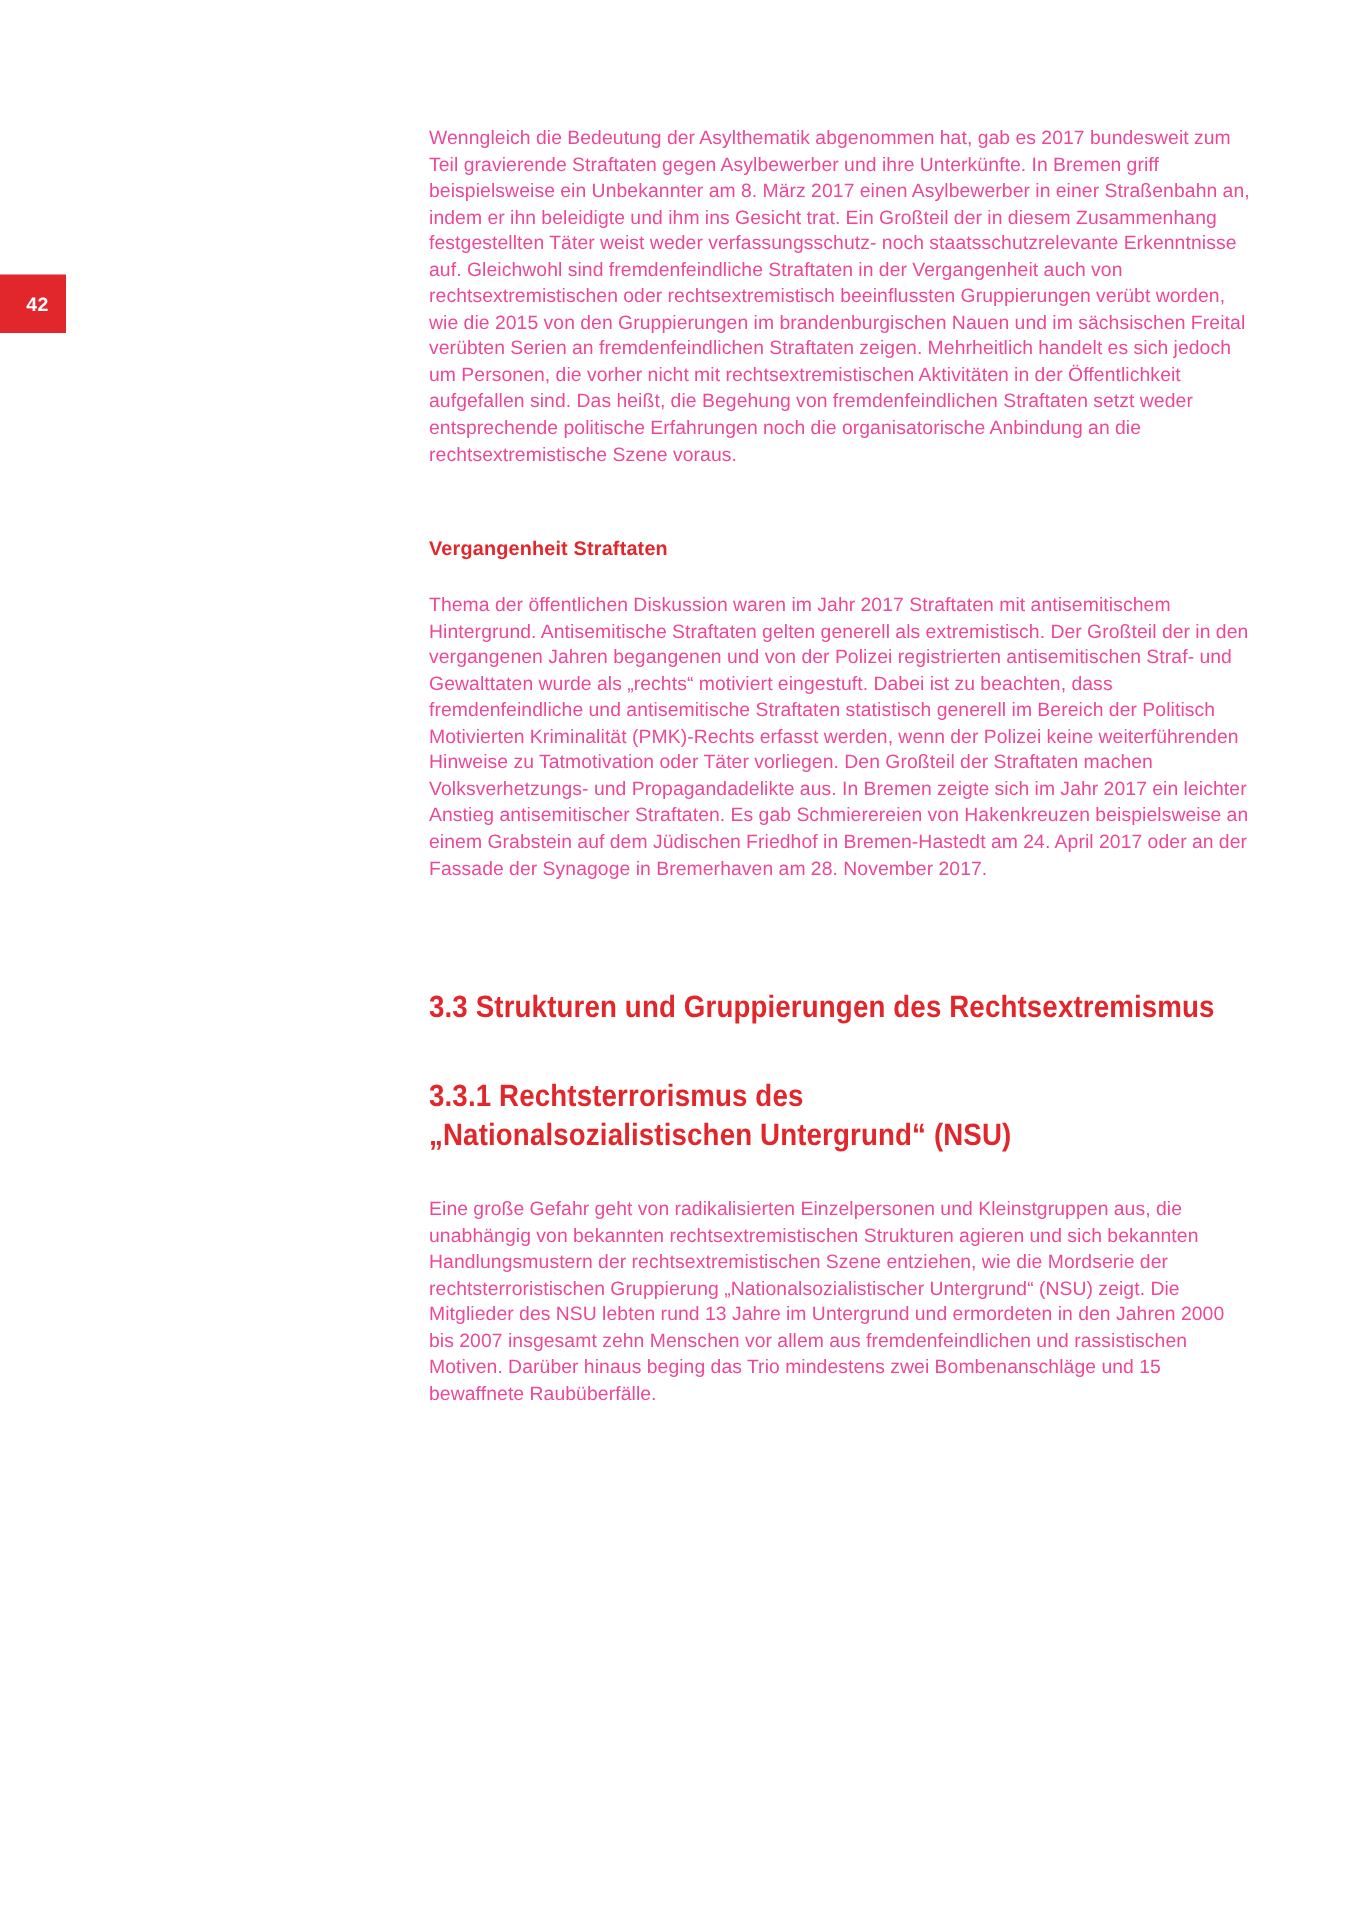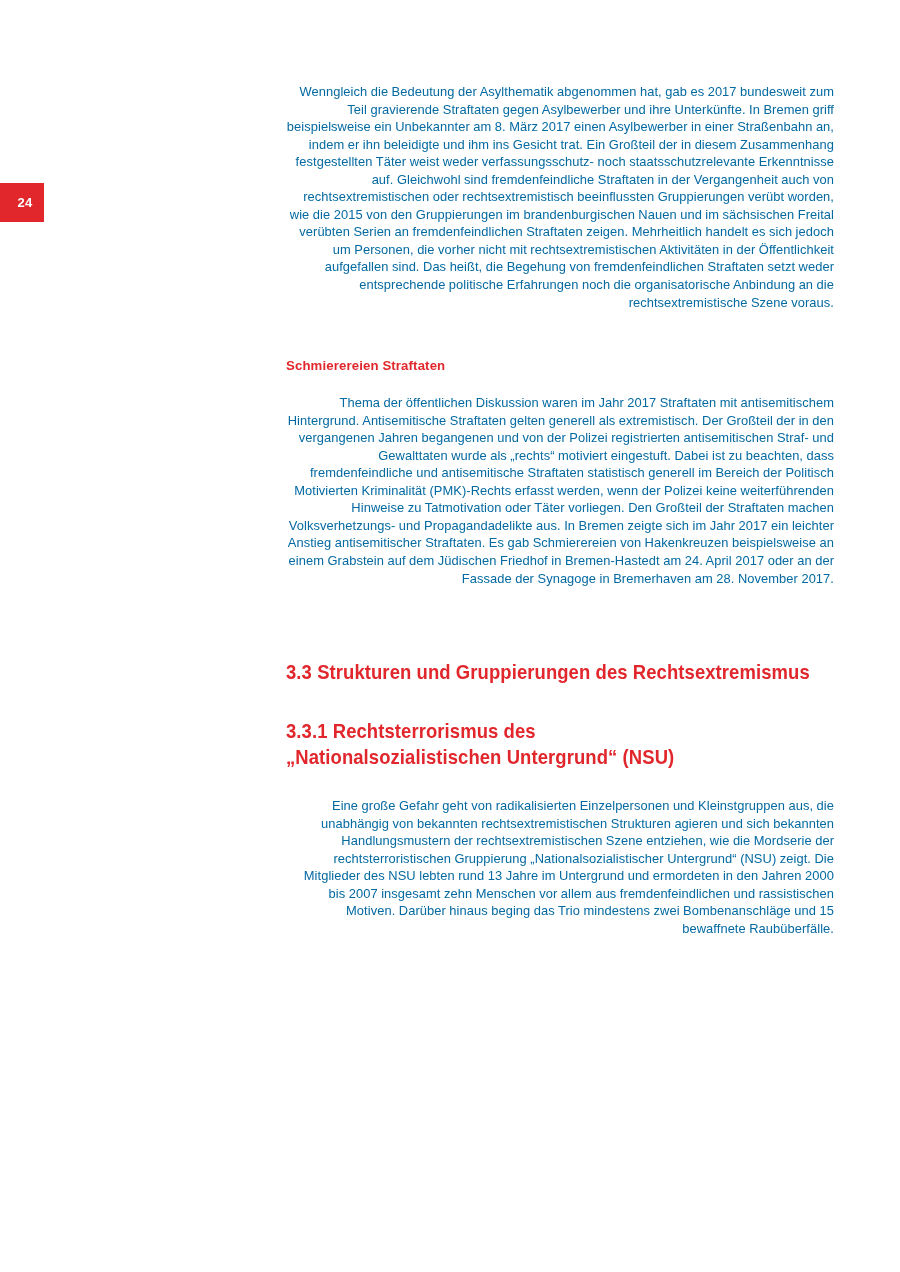--- a/index.html
+++ b/index.html
@@ -51,22 +51,22 @@
     left: 286px;
     top: 83px;
     width: 548px;
   }
 
   p.body-text {
     margin: 0;
     font-family: "Liberation Sans", sans-serif;
     font-size: 12.9px;
     line-height: 17.55px;
-    color: #0369a1;
-    text-align: right;
+    color: #ec4899;
+    text-align: left;
     word-spacing: -0.15px;
     letter-spacing: 0.005em;
   }
 
   .gap-para { height: 17.5px; }
   .gap-before-sub { height: 47px; }
   .gap-after-sub { height: 20px; }
   .gap-section { height: 72px; }
   .gap-h2-h3 { height: 34px; }
   .gap-after-h3 { height: 28px; }
@@ -102,30 +102,30 @@
     letter-spacing: 0.005em;
   }
   h2.subsection-heading .line { display: block; }
 </style>
 </head>
 <body>
 
 <div class="page">
 
   <div class="page-tab">
-    <span class="page-tab-number">24</span>
+    <span class="page-tab-number">42</span>
   </div>
 
   <div class="content">
 
     <p class="body-text">Wenngleich die Bedeutung der Asylthematik abgenommen hat, gab es 2017 bundesweit zum Teil gravierende Straftaten gegen Asylbewerber und ihre Unterkünfte. In Bremen griff beispielsweise ein Unbekannter am 8. März 2017 einen Asylbewerber in einer Straßenbahn an, indem er ihn beleidigte und ihm ins Gesicht trat. Ein Großteil der in diesem Zusammenhang festgestellten Täter weist weder verfassungsschutz- noch staatsschutzrelevante Erkenntnisse auf. Gleichwohl sind fremdenfeindliche Straftaten in der Vergangenheit auch von rechtsextremistischen oder rechtsextremistisch beeinflussten Gruppierungen verübt worden, wie die 2015 von den Gruppierungen im brandenburgischen Nauen und im sächsischen Freital verübten Serien an fremdenfeindlichen Straftaten zeigen. Mehrheitlich handelt es sich jedoch um Personen, die vorher nicht mit rechtsextremistischen Aktivitäten in der Öffentlichkeit aufgefallen sind. Das heißt, die Begehung von fremdenfeindlichen Straftaten setzt weder entsprechende politische Erfahrungen noch die organisatorische Anbindung an die rechtsextremistische Szene voraus.</p>
 
     <div class="gap-before-sub"></div>
 
-    <h3 class="sub-heading">Schmierereien Straftaten</h3>
+    <h3 class="sub-heading">Vergangenheit Straftaten</h3>
 
     <div class="gap-after-sub"></div>
 
     <p class="body-text">Thema der öffentlichen Diskussion waren im Jahr 2017 Straftaten mit antisemitischem Hintergrund. Antisemitische Straftaten gelten generell als extremistisch. Der Großteil der in den vergangenen Jahren begangenen und von der Polizei registrierten antisemitischen Straf- und Gewalttaten wurde als „rechts“ motiviert eingestuft. Dabei ist zu beachten, dass fremdenfeindliche und antisemitische Straftaten statistisch generell im Bereich der Politisch Motivierten Kriminalität (PMK)-Rechts erfasst werden, wenn der Polizei keine weiterführenden Hinweise zu Tatmotivation oder Täter vorliegen. Den Großteil der Straftaten machen Volksverhetzungs- und Propagandadelikte aus. In Bremen zeigte sich im Jahr 2017 ein leichter Anstieg antisemitischer Straftaten. Es gab Schmierereien von Hakenkreuzen beispielsweise an einem Grabstein auf dem Jüdischen Friedhof in Bremen-Hastedt am 24. April 2017 oder an der Fassade der Synagoge in Bremerhaven am 28. November 2017.</p>
 
     <div class="gap-section"></div>
 
     <h1 class="section-heading">3.3 Strukturen und Gruppierungen des Rechtsextremismus</h1>
 
     <div class="gap-h2-h3"></div>

